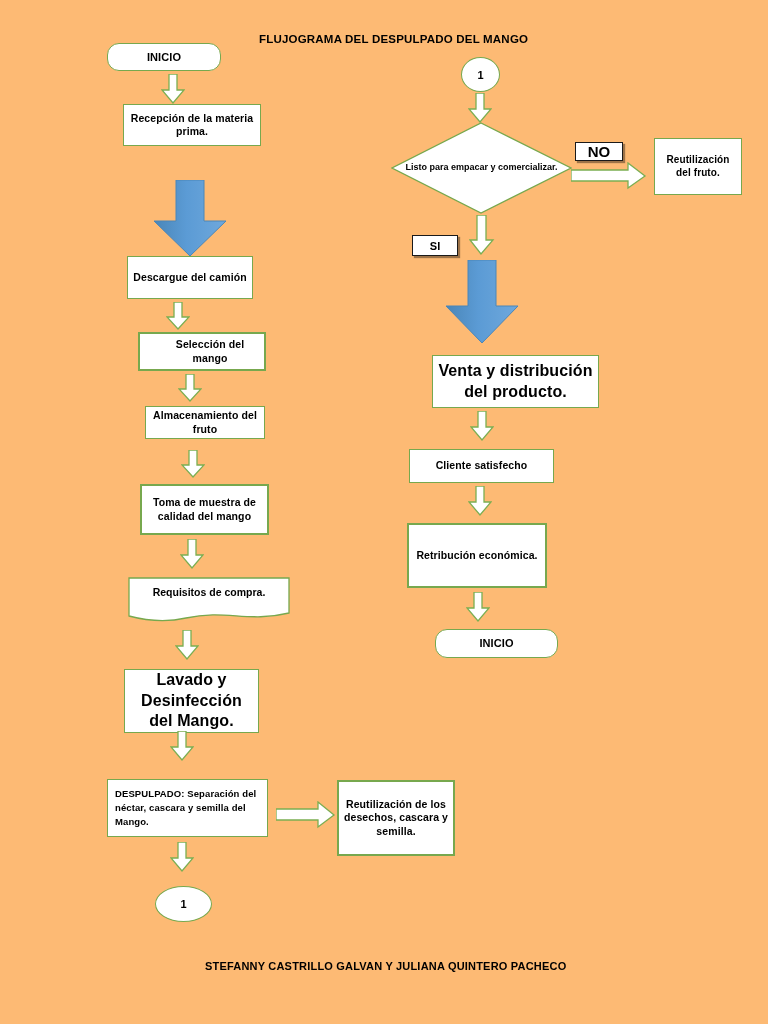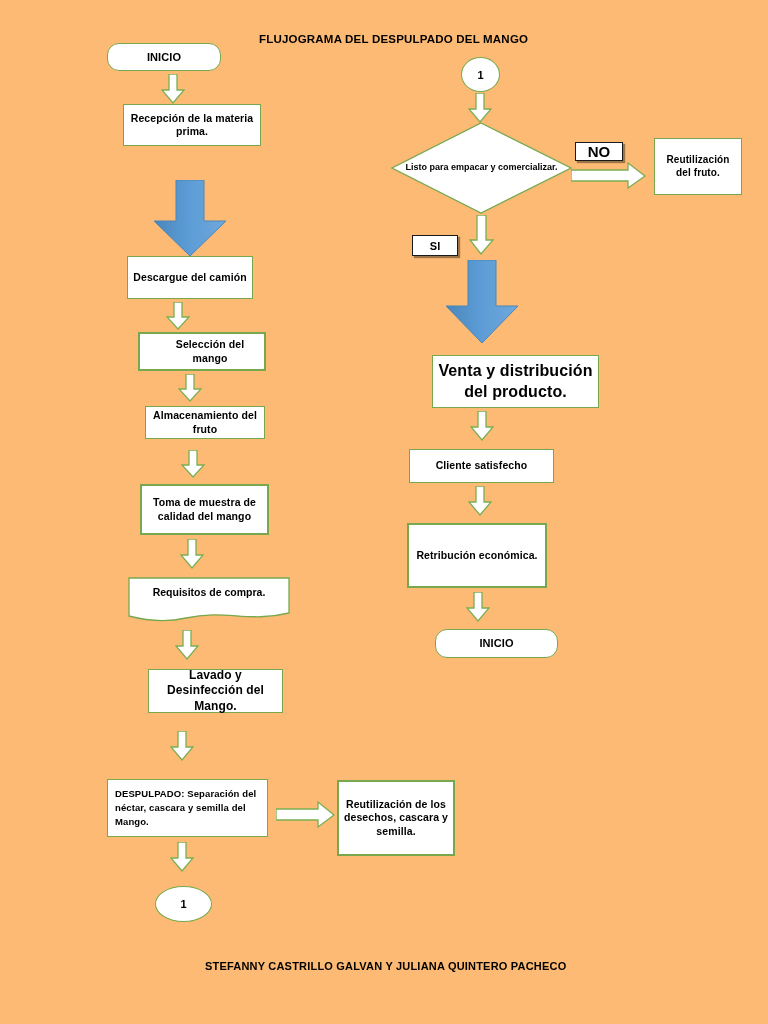--- a/index.html
+++ b/index.html
@@ -201,21 +201,21 @@
     </svg>
     <div class="doclabel" style="font-size:10.5px;">Requisitos de compra.</div>
   </div>
 
   <div class="arrow" style="left:175px; top:630px;">
     <svg width="24" height="30" viewBox="0 0 24 30">
       <polygon points="8,0 16,0 16,16 23,16 12,29 1,16 8,16" fill="#FFFFFF" stroke="#7BAE52" stroke-width="1.3"></polygon>
     </svg>
   </div>
 
-  <div class="node" style="left:148px; top:669px; width:135px; height:44px; font-size:12px;">
+  <div class="node" style="left:124px; top:669px; width:135px; height:64px; font-size:16px;">
     <span class="txt">Lavado y Desinfección del Mango.</span>
   </div>
 
   <div class="arrow" style="left:170px; top:731px;">
     <svg width="24" height="30" viewBox="0 0 24 30">
       <polygon points="8,0 16,0 16,16 23,16 12,29 1,16 8,16" fill="#FFFFFF" stroke="#7BAE52" stroke-width="1.3"></polygon>
     </svg>
   </div>
 
   <div class="node leftalign" style="left:107px; top:779px; width:161px; height:58px; font-size:9.5px; line-height:1.45;">

